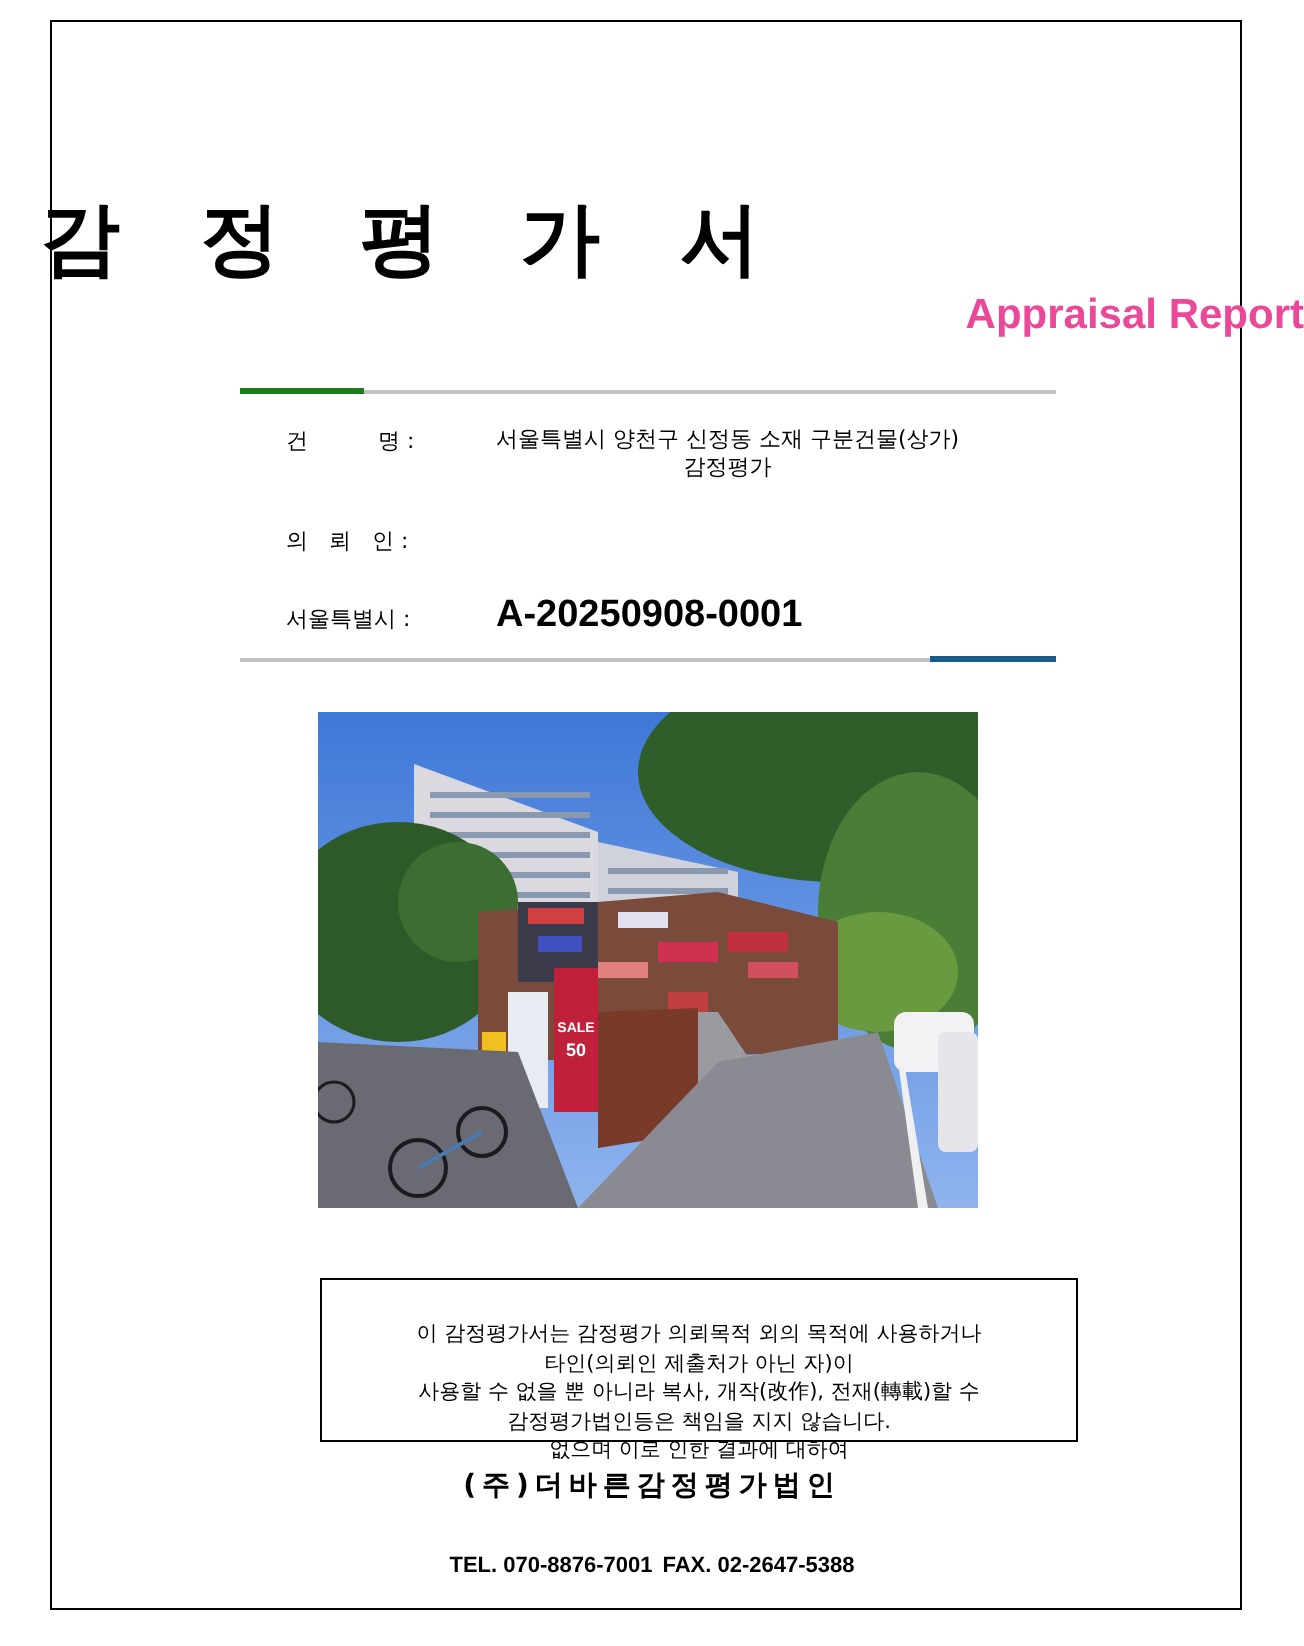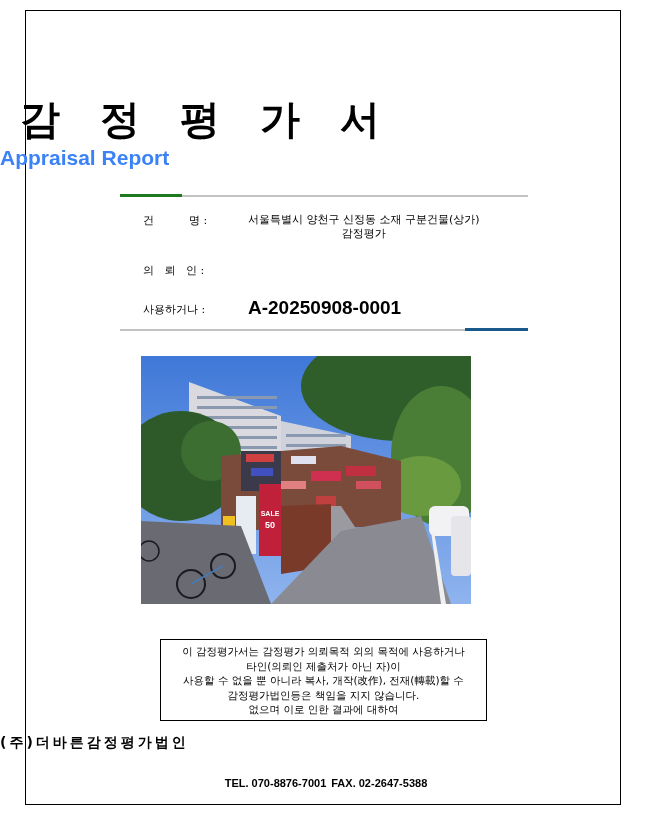--- a/index.html
+++ b/index.html
@@ -1,31 +1,31 @@
 <!DOCTYPE html>
 <html><head>
 <meta charset="utf-8">
 <style>
   html, body { margin:0; padding:0; background:#ffffff; }
   body { width:652px; height:823px; position:relative; overflow:hidden; font-family:"Liberation Sans", "DejaVu Sans", sans-serif; color:#000; }
   .page { position:absolute; left:25px; top:10px; width:596px; height:795px; border:1px solid #000; box-sizing:border-box; background:#fff; }
   .title-ko { position:absolute; left:0; width:652px; top:92px; text-align:left; font-family:"DejaVu Sans", sans-serif; font-weight:bold; font-size:40px; letter-spacing:0; color:#000; }
   .title-ko span { display:inline-block; margin:0 20px; }
-  .title-en { position:absolute; left:0; width:652px; top:146px; text-align:left; font-weight:bold; font-size:21px; color:#3b82f6; }
+  .title-en { position:absolute; left:0; width:652px; top:146px; text-align:right; font-weight:bold; font-size:21px; color:#ec4899; }
   .rule { position:absolute; height:2px; }
   .rule-top-gray { left:120px; top:195px; width:408px; background:#c3c3c3; }
   .rule-top-green { left:120px; top:194px; width:62px; height:3px; background:#1e7a1e; }
   .rule-bot-gray { left:120px; top:329px; width:408px; background:#c3c3c3; }
   .rule-bot-blue { left:465px; top:328px; width:63px; height:3px; background:#1a5a8a; }
   .field-label { position:absolute; left:143px; font-family:"DejaVu Sans", sans-serif; font-size:11px; color:#000; white-space:pre; }
   .field-value { position:absolute; left:248px; font-family:"DejaVu Sans", sans-serif; font-size:11px; color:#000; line-height:14px;text-align:center; }
   .field-value.big { font-family:"Liberation Sans", sans-serif; font-weight:bold; font-size:19px; }
-  .photo { position:absolute; left:141px; top:356px; width:330px; height:248px; overflow:hidden; }
-  .notice { position:absolute; left:160px; top:639px; width:327px; height:82px; border:1px solid #000; box-sizing:border-box; text-align:center; font-family:"DejaVu Sans", sans-serif; font-size:10.5px; line-height:14.5px; padding-top:4px; }
-  .company { position:absolute; left:0; width:652px; top:734px; font-family:"DejaVu Sans", sans-serif; font-weight:bold; font-size:14px; letter-spacing:3px; }
+  .photo { position:absolute; left:159px; top:356px; width:330px; height:248px; overflow:hidden; }
+  .notice { position:absolute; left:160px; top:639px; width:379px; height:82px; border:1px solid #000; box-sizing:border-box; text-align:center; font-family:"DejaVu Sans", sans-serif; font-size:10.5px; line-height:14.5px; padding-top:20px; }
+  .company { position:absolute; left:0; width:652px; top:734px; text-align:center; font-family:"DejaVu Sans", sans-serif; font-weight:bold; font-size:14px; letter-spacing:3px; }
   .contact { position:absolute; left:0; width:652px; top:777px; text-align:center; font-weight:bold; font-size:11px; }
   .contact span + span { margin-left:5px; }
 </style>
 </head>
 <body>
 
 <div class="page"></div>
 
 <div class="title-ko">
   <span>감</span><span>정</span><span>평</span><span>가</span><span>서</span>
@@ -37,21 +37,21 @@
 
 <div class="field-label" style="top:213px">건          명 :</div>
 <div class="field-value" style="top:213px">
   <div>서울특별시 양천구 신정동 소재 구분건물(상가)</div>
   <div>감정평가</div>
 </div>
 
 <div class="field-label" style="top:263px">의   뢰   인 :</div>
 <div class="field-value" style="top:263px"></div>
 
-<div class="field-label" style="top:302px">사용하거나 :</div>
+<div class="field-label" style="top:302px">서울특별시 :</div>
 <div class="field-value big" style="top:301px">A-20250908-0001</div>
 
 <div class="rule rule-bot-gray"></div>
 <div class="rule rule-bot-blue"></div>
 
 <div class="photo">
   <svg width="330" height="248" viewBox="0 0 330 248" xmlns="http://www.w3.org/2000/svg">
     <defs>
       <linearGradient id="sky" x1="0" y1="0" x2="0" y2="1">
         <stop offset="0" stop-color="#3f78d8"></stop>

